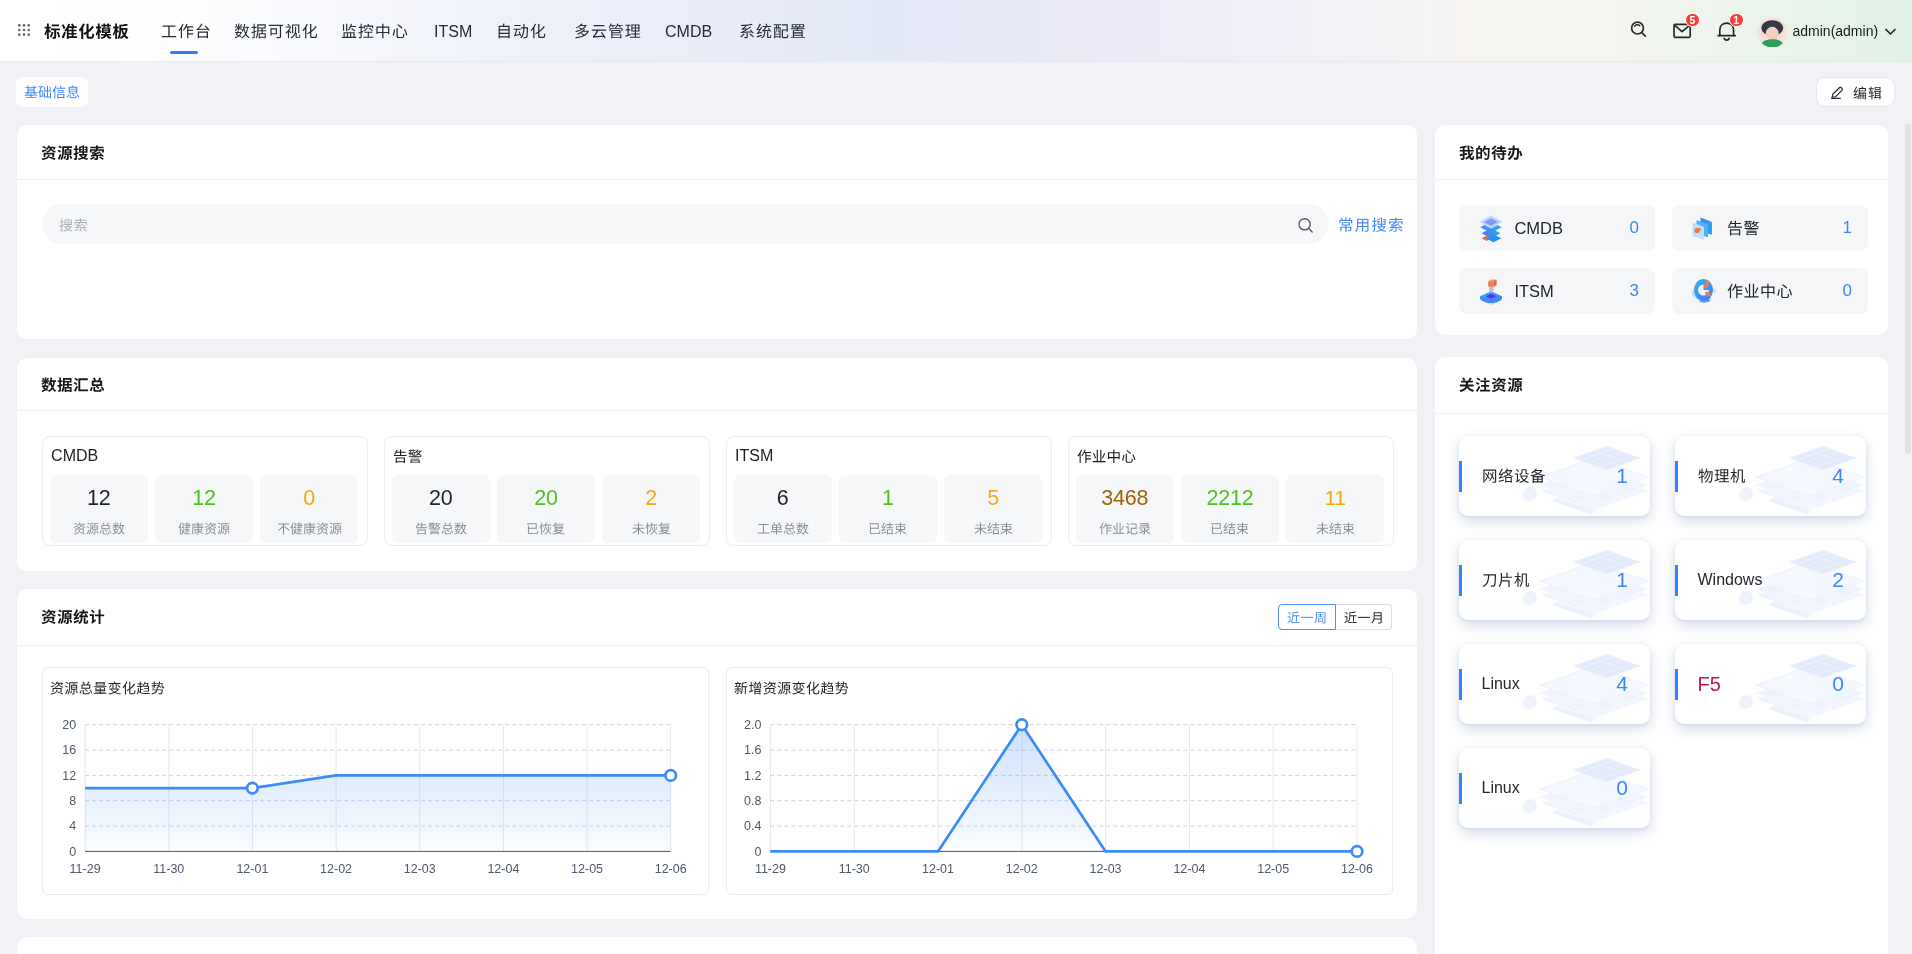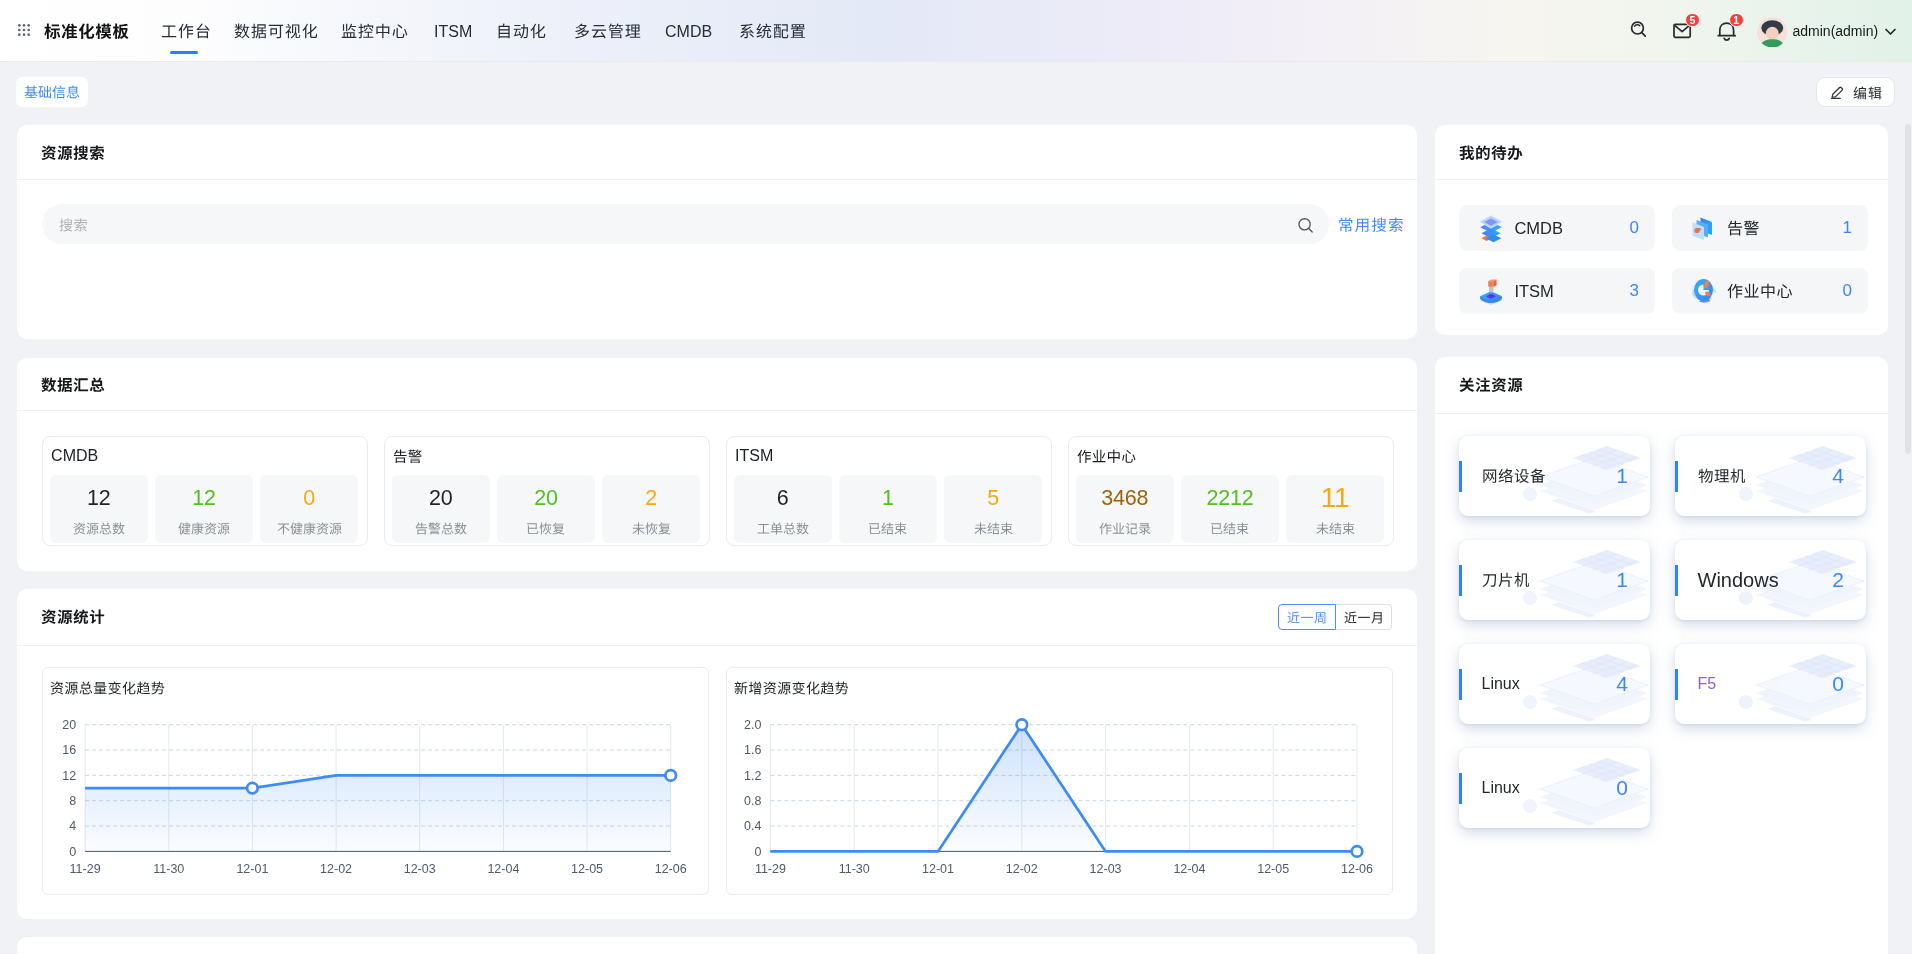--- a/index.html
+++ b/index.html
@@ -337,21 +337,21 @@
     <use href="#r5f55" x="3000"></use>
   </svg>
 <div class="abs" style="left:1181.2px;top:475px;width:97.5px;height:68px;background:#f6f7f9;border-radius:6px"></div>
 <span class="lat ctr" style="left:1229.9px;top:497.5px;font-size:21.5px;font-weight:400;color:#4cc21d;letter-spacing:-0.2px">2212</span>
 <svg style="position:absolute;left:1210.4px;top:522.0px" width="39.0" height="13" viewBox="0 0 3000 1000" fill="#878d96">
     <use href="#r5df2" x="0"></use>
     <use href="#r7ed3" x="1000"></use>
     <use href="#r675f" x="2000"></use>
   </svg>
 <div class="abs" style="left:1286.4px;top:475px;width:97.5px;height:68px;background:#f6f7f9;border-radius:6px"></div>
-<span class="lat ctr" style="left:1335.1000000000001px;top:497.5px;font-size:28px;font-weight:400;color:#f7a80e;letter-spacing:-0.2px">11</span>
+<span class="lat ctr" style="left:1335.1000000000001px;top:497.5px;font-size:21px;font-weight:400;color:#f7a80e;letter-spacing:-0.2px">11</span>
 <svg style="position:absolute;left:1315.6px;top:522.0px" width="39.0" height="13" viewBox="0 0 3000 1000" fill="#878d96">
     <use href="#r672a" x="0"></use>
     <use href="#r7ed3" x="1000"></use>
     <use href="#r675f" x="2000"></use>
   </svg>
 <div class="card" style="left:17px;top:588.5px;width:1400px;height:330.5px"></div>
 <svg style="position:absolute;left:41px;top:609px" width="63.7" height="15.5" viewBox="0 0 4106 1000" fill="#16181b">
     <use href="#b8d44" x="0"></use>
     <use href="#b6e90" x="1035"></use>
     <use href="#b7edf" x="2071"></use>
@@ -620,37 +620,37 @@
     <use href="#r7247" x="1032"></use>
     <use href="#r673a" x="2065"></use>
   </svg>
 <span class="lat rt" style="left:1628px;top:580px;font-size:21px;color:#3d87f5">1</span>
 <div class="abs" style="left:1675px;top:540px;width:191px;height:80px;background:#fff;border-radius:9px;box-shadow:0 5px 14px rgba(145,165,200,0.38),0 1px 3px rgba(160,175,205,0.25);overflow:hidden">
     <svg style="position:absolute;right:-8px;top:2px" width="160" height="80" viewBox="0 0 160 80">
       <use href="#ill" opacity="0.6"></use>
     </svg>
     <div style="position:absolute;left:0;top:24.5px;width:3px;height:31px;background:#2f82f7"></div>
   </div>
-<span class="lat lt" style="left:1697.5px;top:580px;font-size:20px;color:#24282e">Windows</span>
+<span class="lat lt" style="left:1697.5px;top:580px;font-size:16px;color:#24282e">Windows</span>
 <span class="lat rt" style="left:1844px;top:580px;font-size:21px;color:#3d87f5">2</span>
 <div class="abs" style="left:1459px;top:644px;width:191px;height:80px;background:#fff;border-radius:9px;box-shadow:0 5px 14px rgba(145,165,200,0.38),0 1px 3px rgba(160,175,205,0.25);overflow:hidden">
     <svg style="position:absolute;right:-8px;top:2px" width="160" height="80" viewBox="0 0 160 80">
       <use href="#ill" opacity="0.6"></use>
     </svg>
     <div style="position:absolute;left:0;top:24.5px;width:3px;height:31px;background:#2f82f7"></div>
   </div>
 <span class="lat lt" style="left:1481.5px;top:684px;font-size:16px;color:#24282e">Linux</span>
 <span class="lat rt" style="left:1628px;top:684px;font-size:21px;color:#3d87f5">4</span>
 <div class="abs" style="left:1675px;top:644px;width:191px;height:80px;background:#fff;border-radius:9px;box-shadow:0 5px 14px rgba(145,165,200,0.38),0 1px 3px rgba(160,175,205,0.25);overflow:hidden">
     <svg style="position:absolute;right:-8px;top:2px" width="160" height="80" viewBox="0 0 160 80">
       <use href="#ill" opacity="0.6"></use>
     </svg>
     <div style="position:absolute;left:0;top:24.5px;width:3px;height:31px;background:#2f82f7"></div>
   </div>
-<span class="lat lt" style="left:1697.5px;top:684px;font-size:16px;color:#8b5cf6">F5</span>
+<span class="lat lt" style="left:1697.5px;top:684px;font-size:20px;color:#be185d">F5</span>
 <span class="lat rt" style="left:1844px;top:684px;font-size:21px;color:#3d87f5">0</span>
 <div class="abs" style="left:1459px;top:748px;width:191px;height:80px;background:#fff;border-radius:9px;box-shadow:0 5px 14px rgba(145,165,200,0.38),0 1px 3px rgba(160,175,205,0.25);overflow:hidden">
     <svg style="position:absolute;right:-8px;top:2px" width="160" height="80" viewBox="0 0 160 80">
       <use href="#ill" opacity="0.6"></use>
     </svg>
     <div style="position:absolute;left:0;top:24.5px;width:3px;height:31px;background:#2f82f7"></div>
   </div>
 <span class="lat lt" style="left:1481.5px;top:788px;font-size:16px;color:#24282e">Linux</span>
 <span class="lat rt" style="left:1628px;top:788px;font-size:21px;color:#3d87f5">0</span>
 <div class="abs" style="left:1905px;top:124px;width:6px;height:330px;border-radius:3px;background:#e0e2e6"></div>

